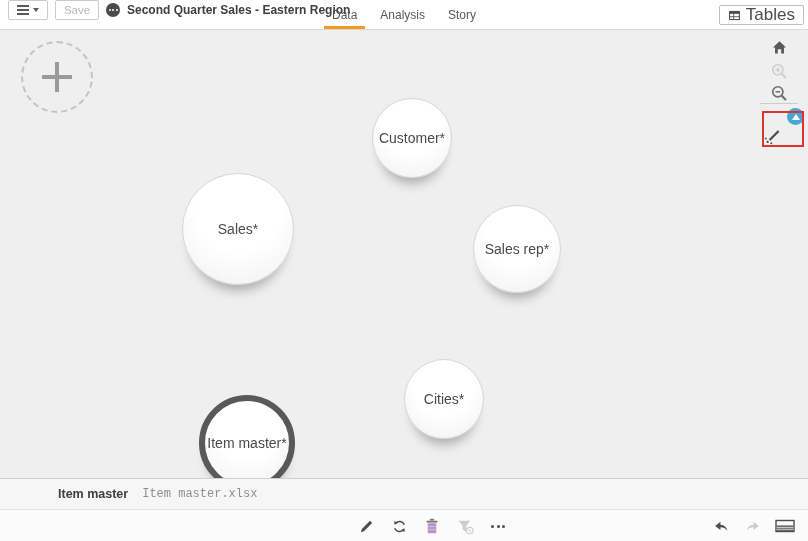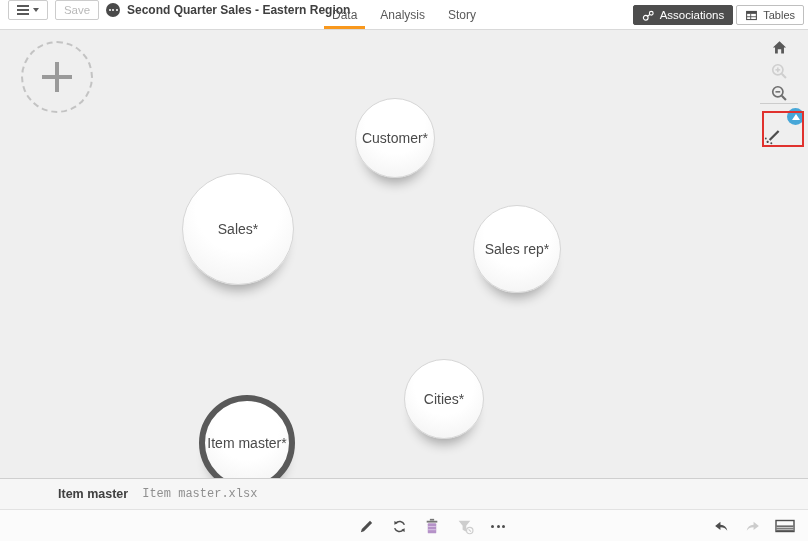--- a/index.html
+++ b/index.html
@@ -26,21 +26,21 @@
   .app-circle{width:14px;height:14px;border-radius:50%;background:#4a4a4a;display:inline-flex;align-items:center;justify-content:center;gap:1.5px;}
   .app-circle i{width:2px;height:2px;border-radius:50%;background:#fff;display:block;}
   .app-title{font-weight:bold;color:#404040;font-size:12px;white-space:nowrap;}
 
   .tabs{position:absolute;left:328px;top:0;width:152px;height:30px;display:flex;justify-content:space-between;align-items:center;}
   .tab{position:relative;height:30px;display:flex;align-items:center;padding:0 4px;color:#595959;font-size:12px;cursor:pointer;}
   .tab.active::after{content:"";position:absolute;left:-4px;right:-4px;bottom:1px;height:3px;background:var(--accent-orange);}
 
   .tb-right{position:absolute;right:4px;top:0;height:30px;display:flex;align-items:center;gap:3px;}
   .assoc-btn{background:var(--dark-button);border-color:var(--dark-button);color:#fff;padding:0 8px;gap:5px;font-size:11.5px;}
-  .tables-btn{color:#4d4d4d;padding:4px 8px;gap:5px;font-size:11px;border-color:#bfbfbf;}
+  .tables-btn{color:#4d4d4d;padding:4px 8px;gap:5px;font-size:17px;border-color:#bfbfbf;}
   .load-btn{background:var(--load-green);border-color:var(--load-green);color:#fff;padding:0 9px;gap:6px;font-weight:bold;font-size:11.5px;height:22px;}
 
   
   .canvas{position:absolute;top:30px;left:0;width:808px;height:448px;background:#efefef;overflow:hidden;}
   .add-circle{position:absolute;left:21px;top:11px;width:72px;height:72px;border:2px dashed #c3c3c3;border-radius:50%;display:flex;align-items:center;justify-content:center;cursor:pointer;}
   .plus-icon{position:relative;width:30px;height:30px;}
   .plus-icon::before,.plus-icon::after{content:"";position:absolute;background:#9a9a9a;}
   .plus-icon::before{left:0;top:13px;width:30px;height:4px;}
   .plus-icon::after{left:13px;top:0;width:4px;height:30px;}
 
@@ -98,47 +98,39 @@
     <span class="app-title">Second Quarter Sales - Eastern Region</span>
   </div>
 
   <div class="tabs">
     <span class="tab active">Data</span>
     <span class="tab">Analysis</span>
     <span class="tab">Story</span>
   </div>
 
   <div class="tb-right">
-    <span class="btn assoc-btn">
-      <svg width="13" height="13" viewBox="0 0 16 16">
-        <circle cx="4.6" cy="10.8" r="2.9" fill="none" stroke="#fff" stroke-width="1.4"></circle>
-        <circle cx="11.4" cy="5.2" r="2.3" fill="none" stroke="#fff" stroke-width="1.4"></circle>
-        <line x1="6.7" y1="9" x2="9.6" y2="6.7" stroke="#fff" stroke-width="1.4"></line>
-      </svg>
-      <span>Associations</span>
-    </span>
     <span class="btn tables-btn">
       <svg width="13" height="13" viewBox="0 0 16 16">
         <rect x="2" y="3" width="12" height="10" fill="none" stroke="#4d4d4d" stroke-width="1.3"></rect>
         <rect x="2" y="3" width="12" height="3" fill="#4d4d4d"></rect>
         <line x1="7" y1="6" x2="7" y2="13" stroke="#4d4d4d" stroke-width="1.1"></line>
         <line x1="2" y1="9.5" x2="14" y2="9.5" stroke="#4d4d4d" stroke-width="1.1"></line>
       </svg>
       <span>Tables</span>
     </span>
   </div>
 </div>
 
 <div class="canvas">
   <div class="add-circle">
     <span class="plus-icon"></span>
   </div>
 
   <div id="bubbles">
-      <div class="bubble" style="left: 355px; top: 68px; width: 80px; height: 80px;">
+      <div class="bubble" style="left: 372px; top: 68px; width: 80px; height: 80px;">
         <span class="bubble-label">Customer*</span>
       </div>
       <div class="bubble" style="left: 182px; top: 143px; width: 112px; height: 112px;">
         <span class="bubble-label">Sales*</span>
       </div>
       <div class="bubble" style="left: 473px; top: 175px; width: 88px; height: 88px;">
         <span class="bubble-label">Sales rep*</span>
       </div>
       <div class="bubble" style="left: 404px; top: 329px; width: 80px; height: 80px;">
         <span class="bubble-label">Cities*</span>

